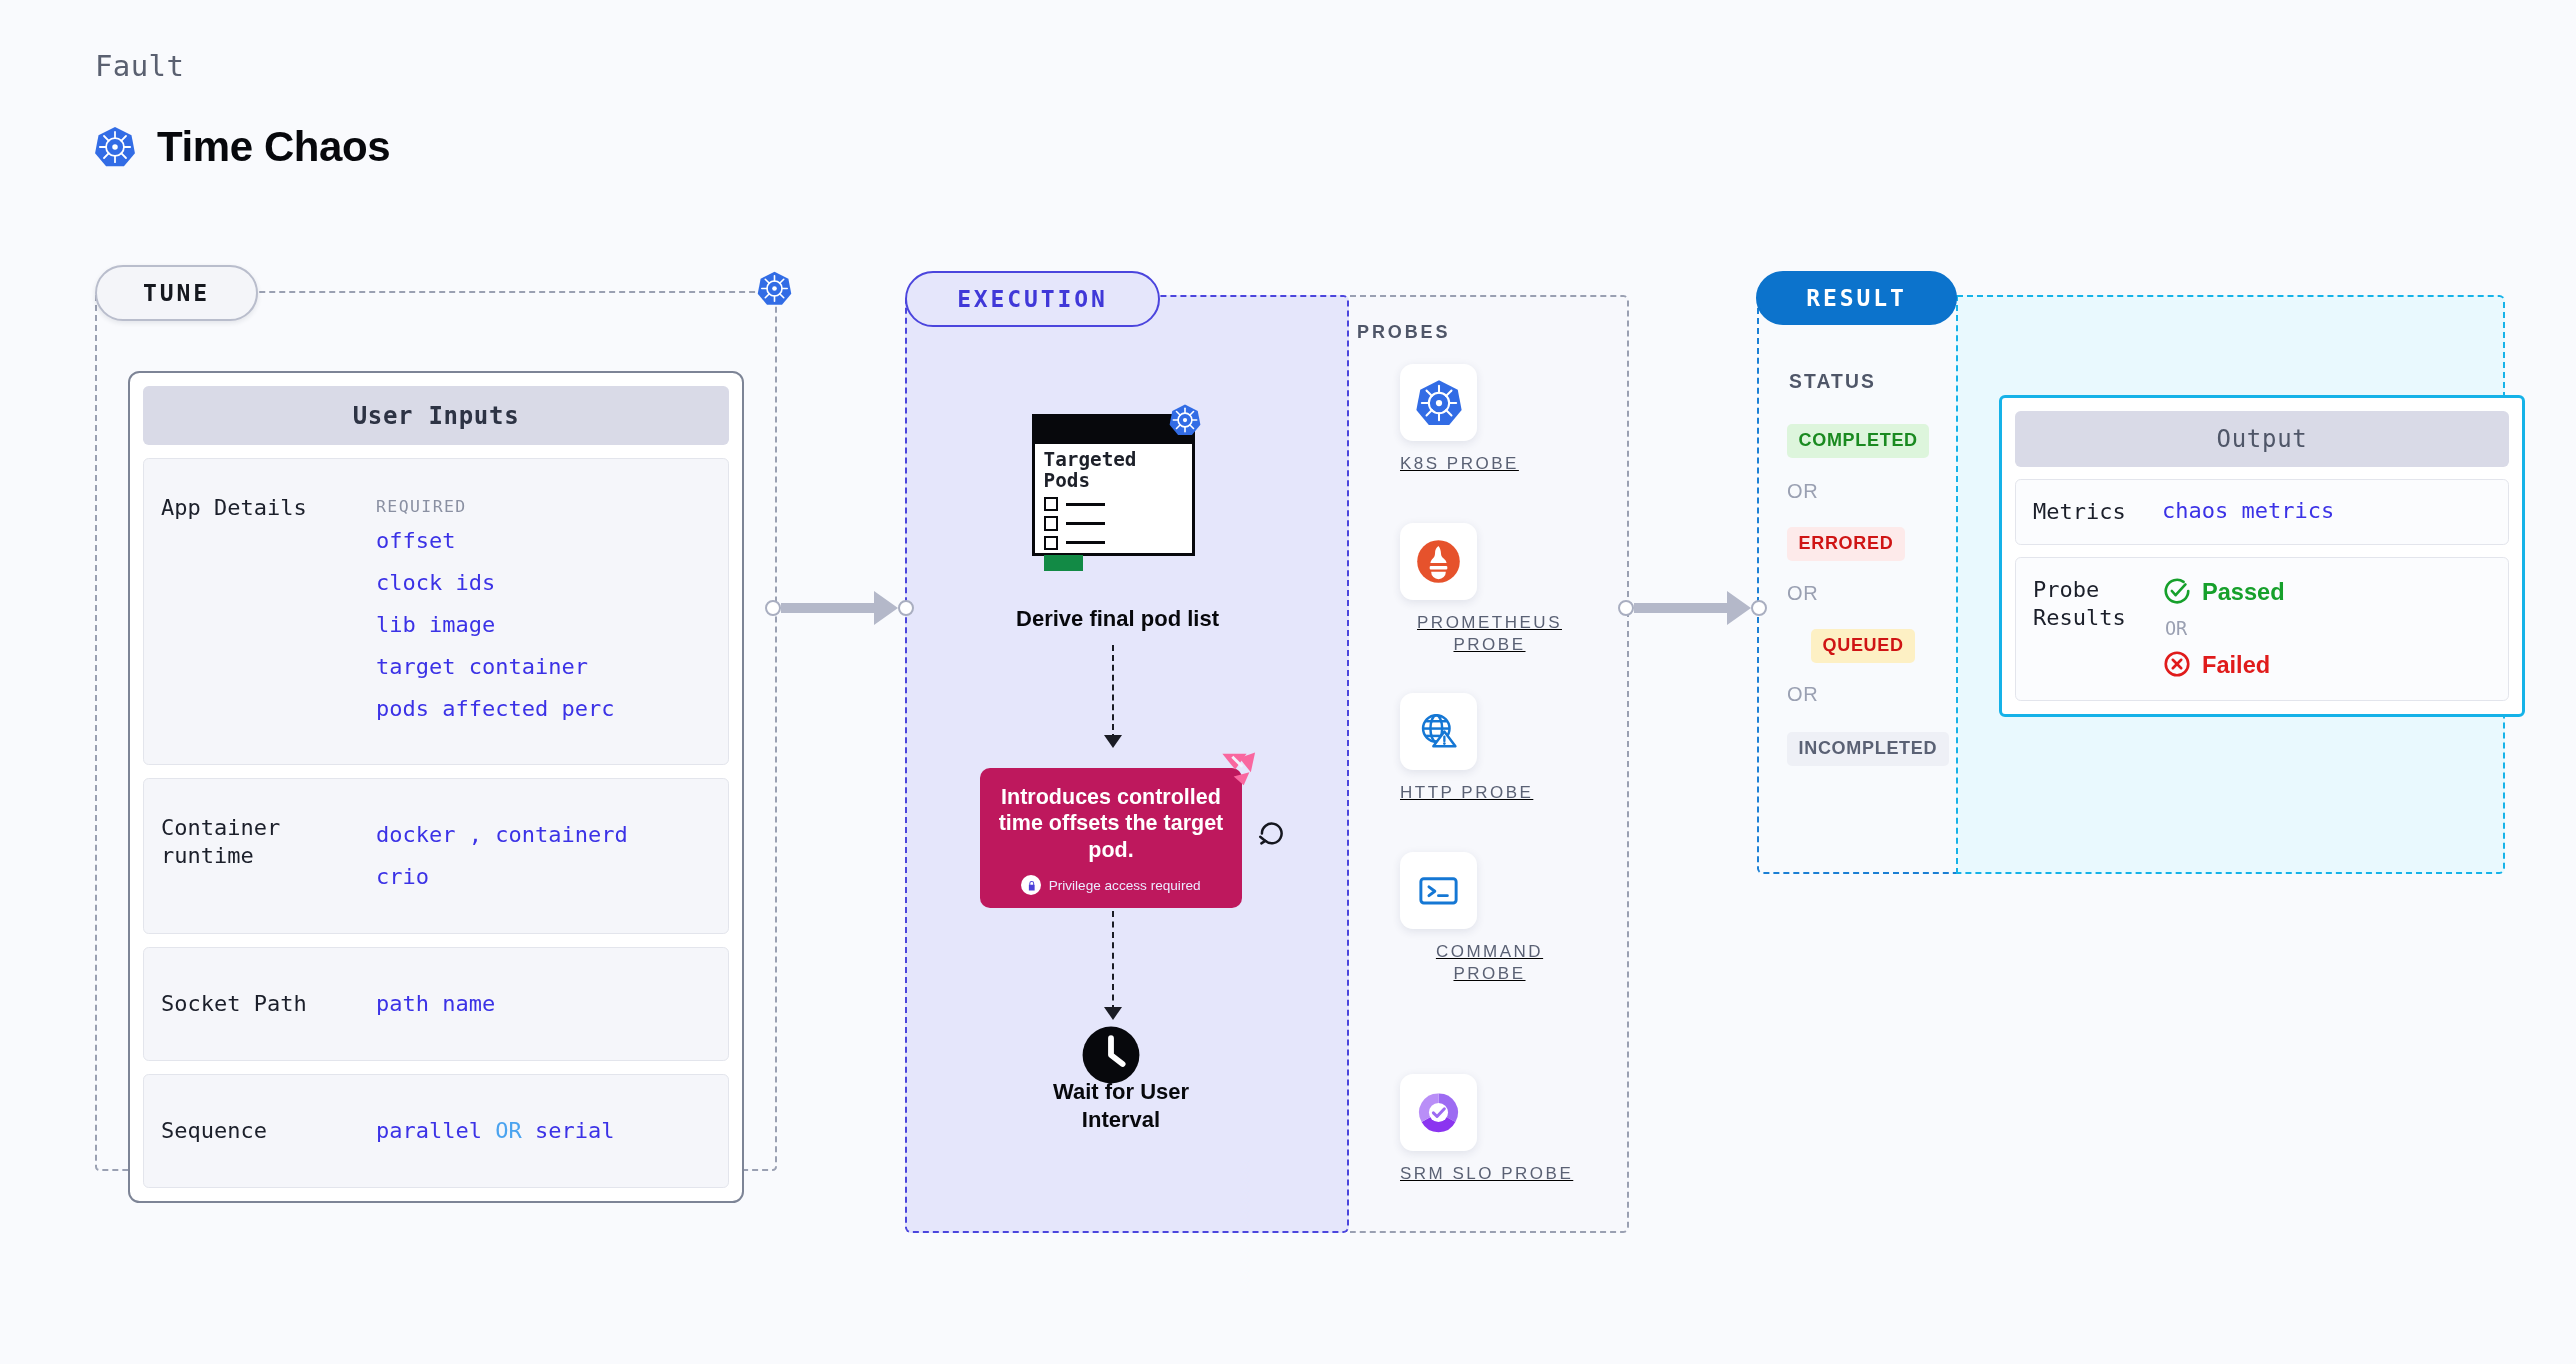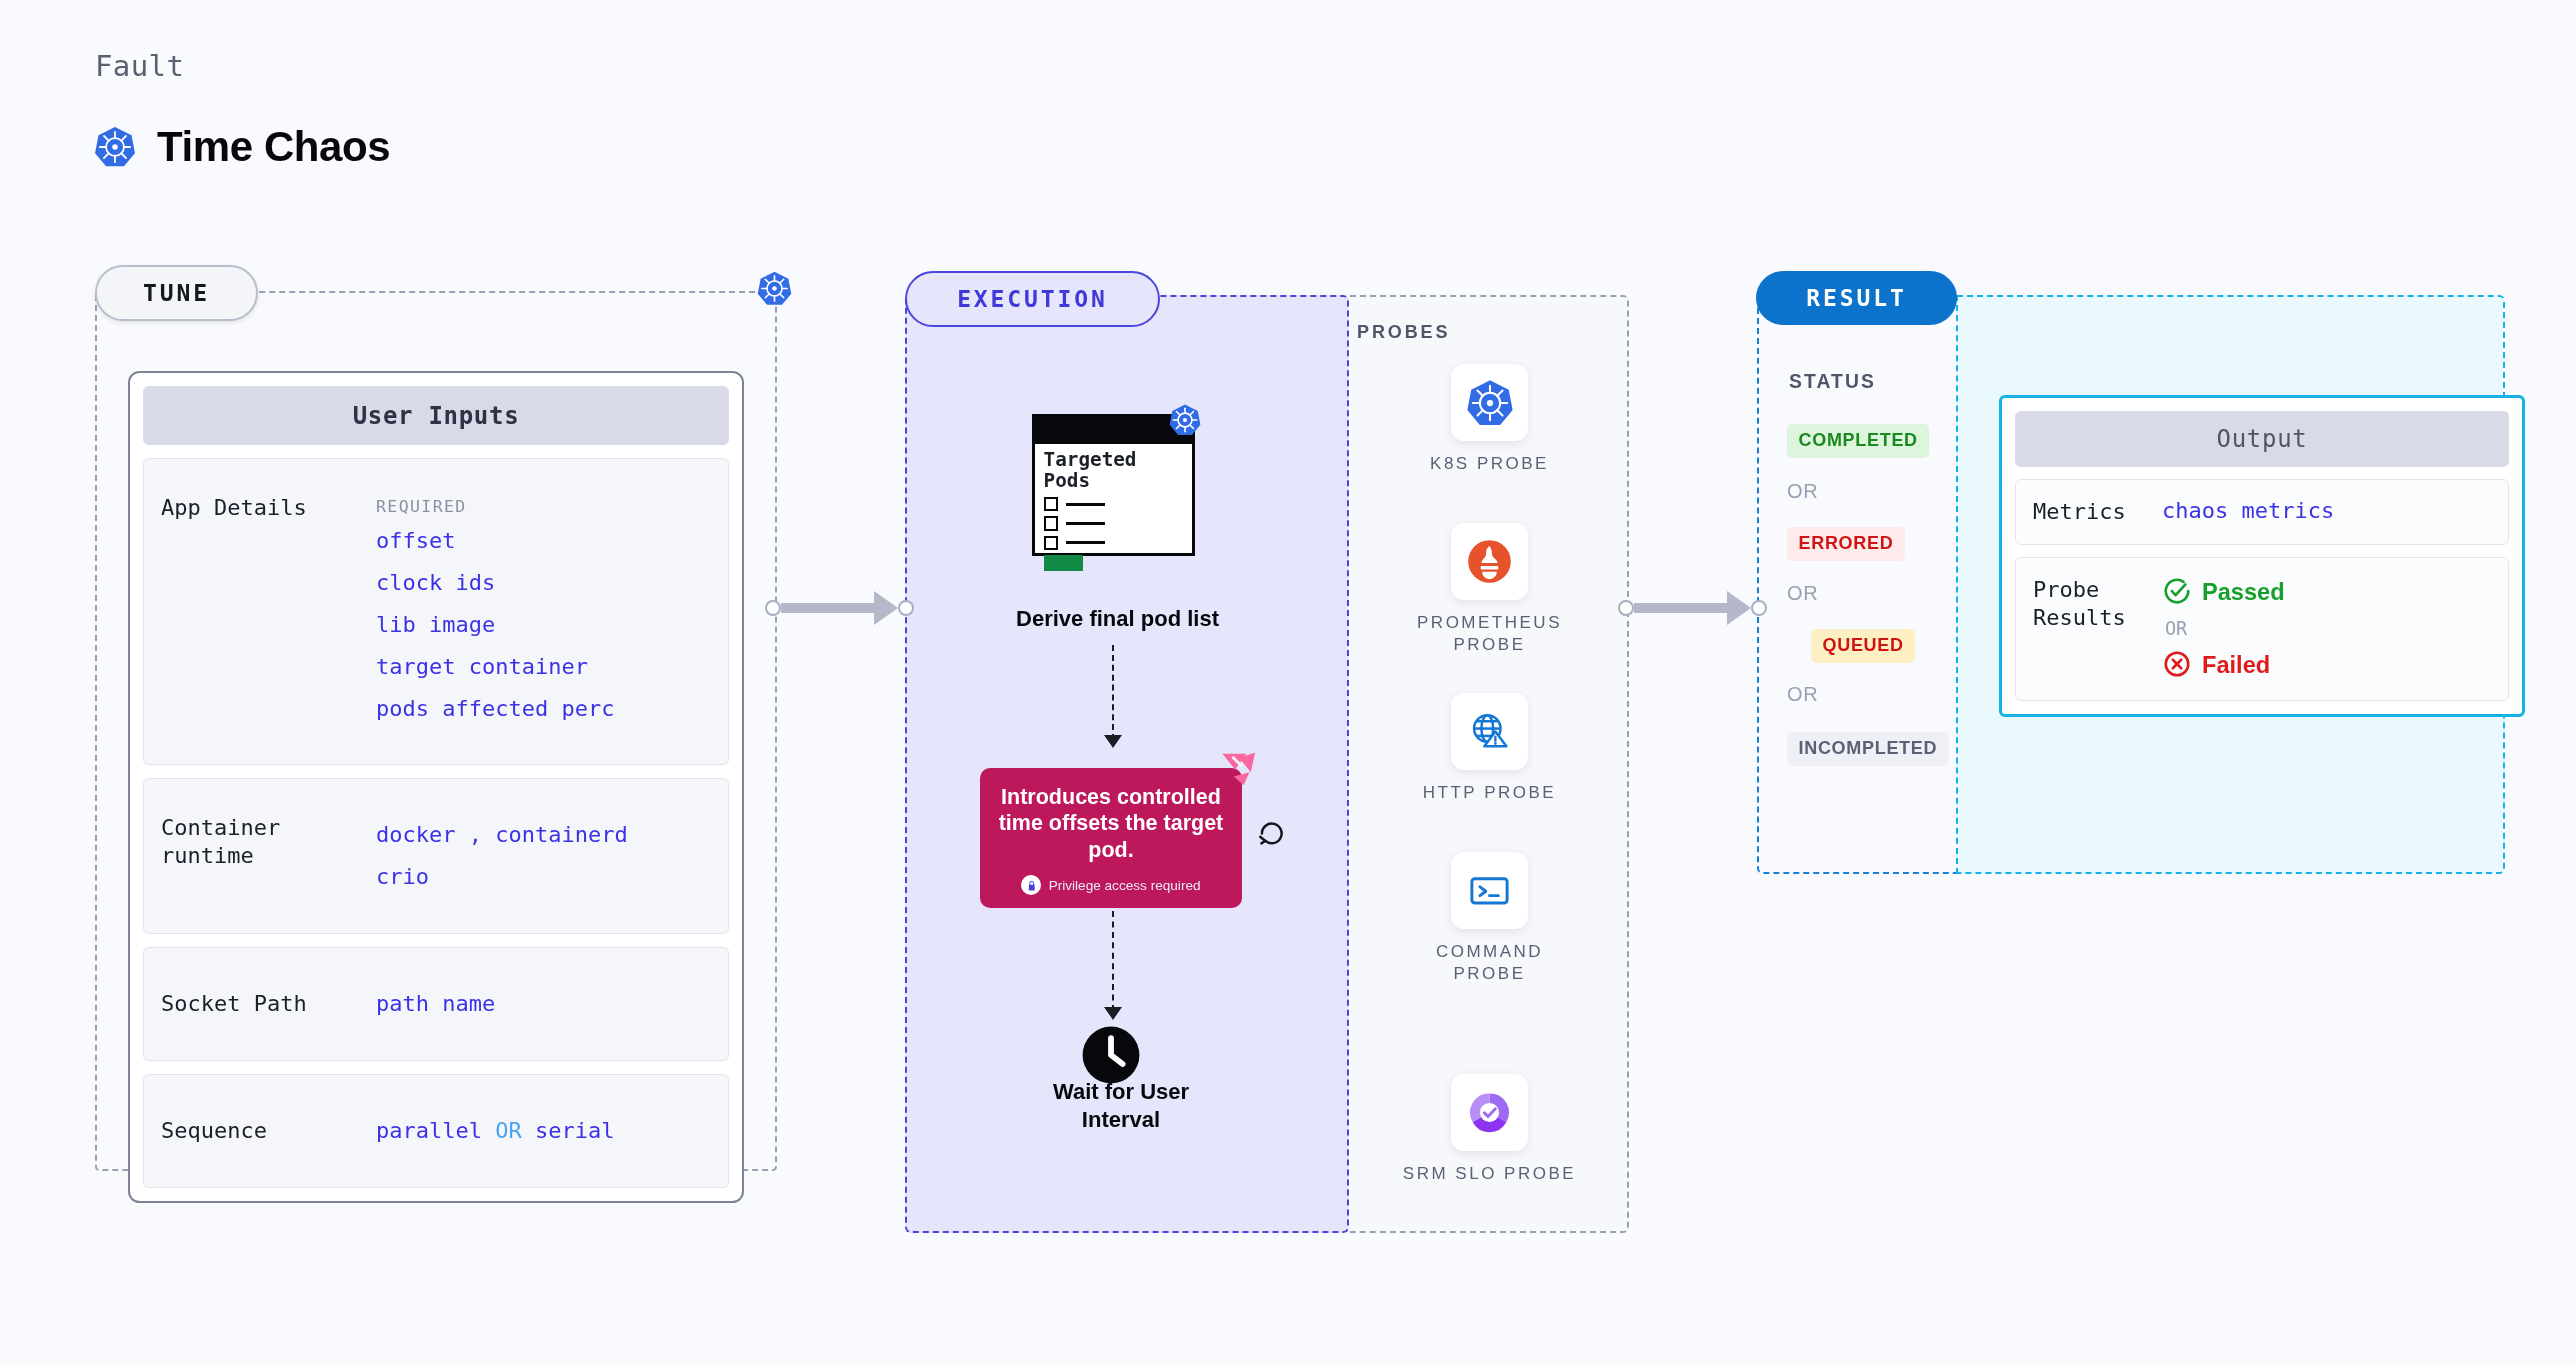--- a/index.html
+++ b/index.html
@@ -191,21 +191,21 @@
 
   .clock-ic { position: absolute; left: 1080px; top: 1024px; z-index: 4; }
 
   
   .probes-title {
     position: absolute; left: 1357px; top: 322px;
     font-size: 18px; font-weight: 700; color: #4f5668; letter-spacing: 2.9px;
   }
   .probe {
     position: absolute; width: 179px; display: flex;
-    flex-direction: column; align-items: center;
+    flex-direction: column; align-items: flex-start; text-decoration: underline;
   }
   .probe-tile {
     width: 77px; height: 77px; background: #ffffff; border-radius: 13px;
     display: flex; align-items: center; justify-content: center;
     box-shadow: 0 2.9px 8.6px rgba(40,50,90,.10);
   }
   .probe-name {
     margin-top: 12px; text-align: center; font-size: 17px;
     color: #5a6174; letter-spacing: 2.5px; line-height: 1.32; font-weight: 500;
   }

